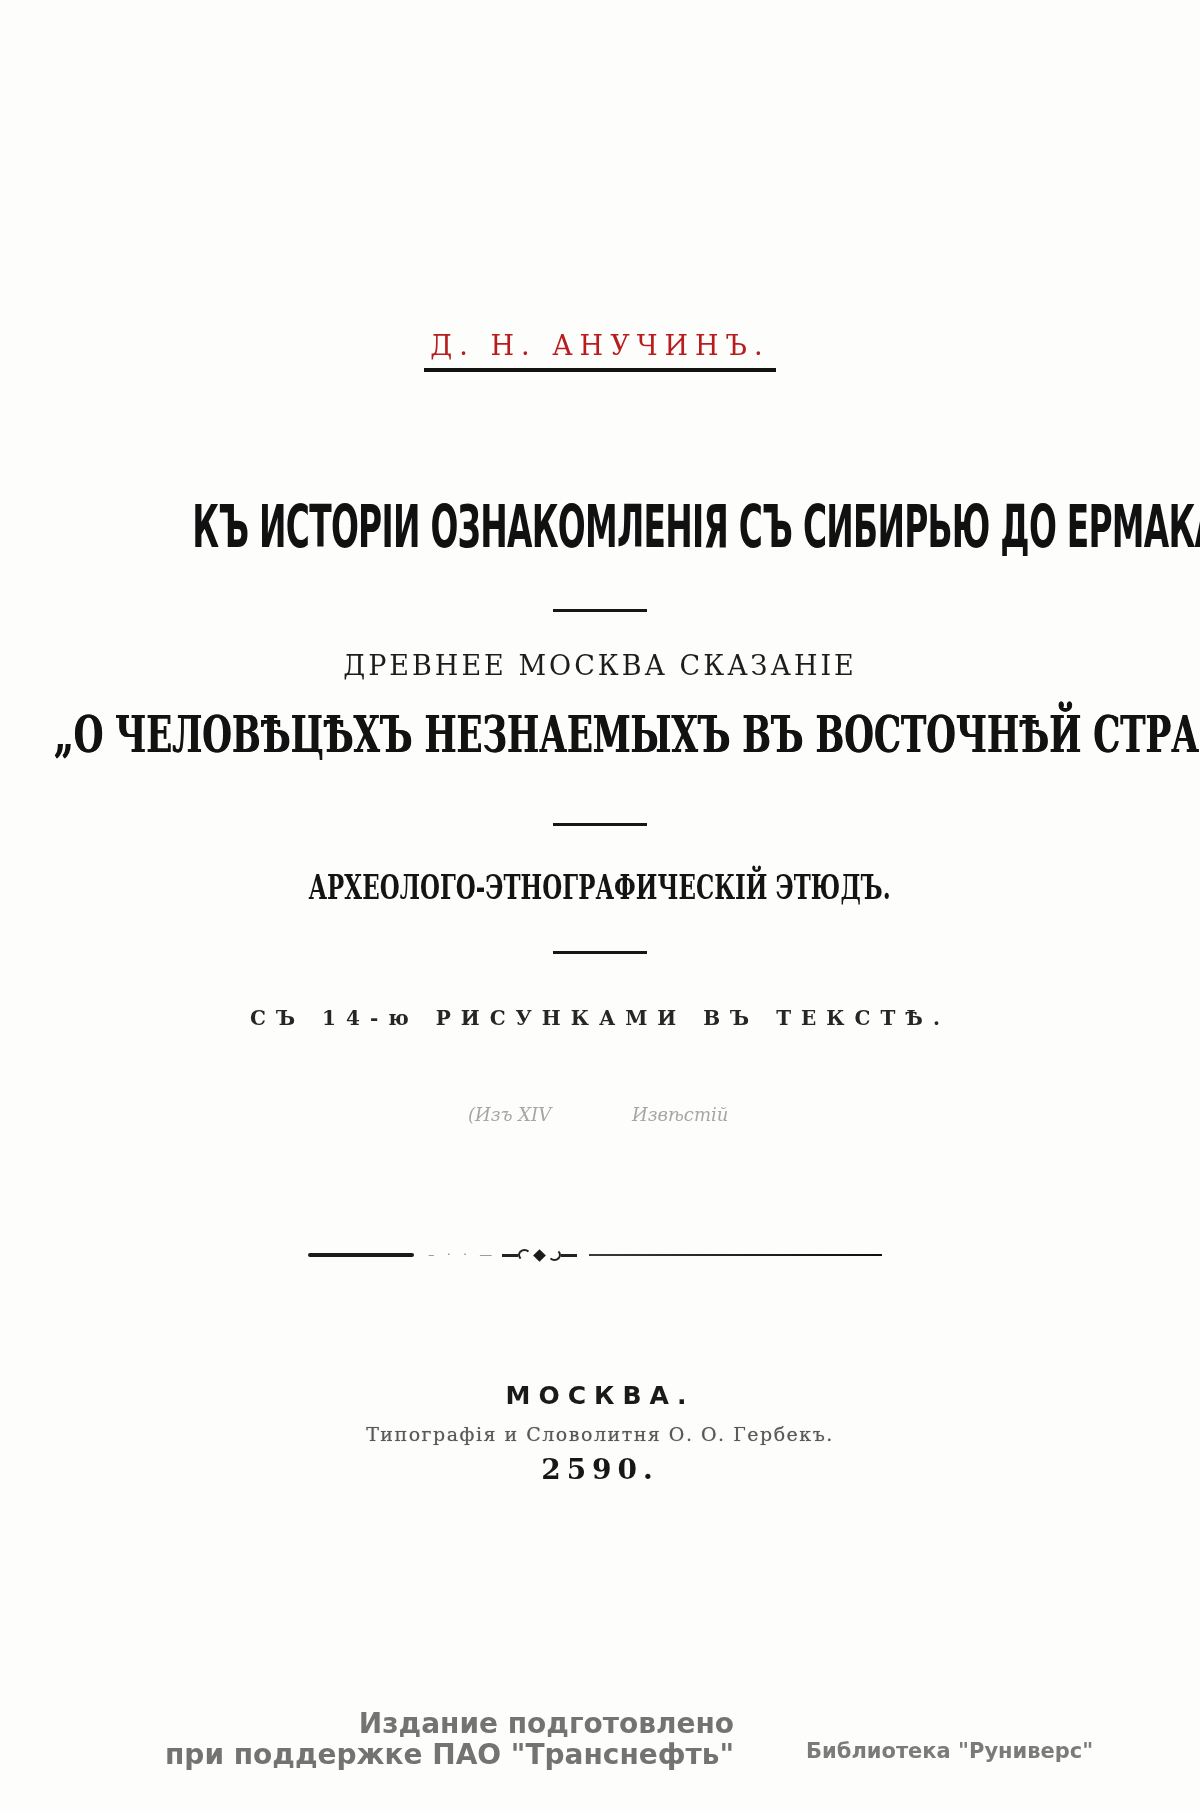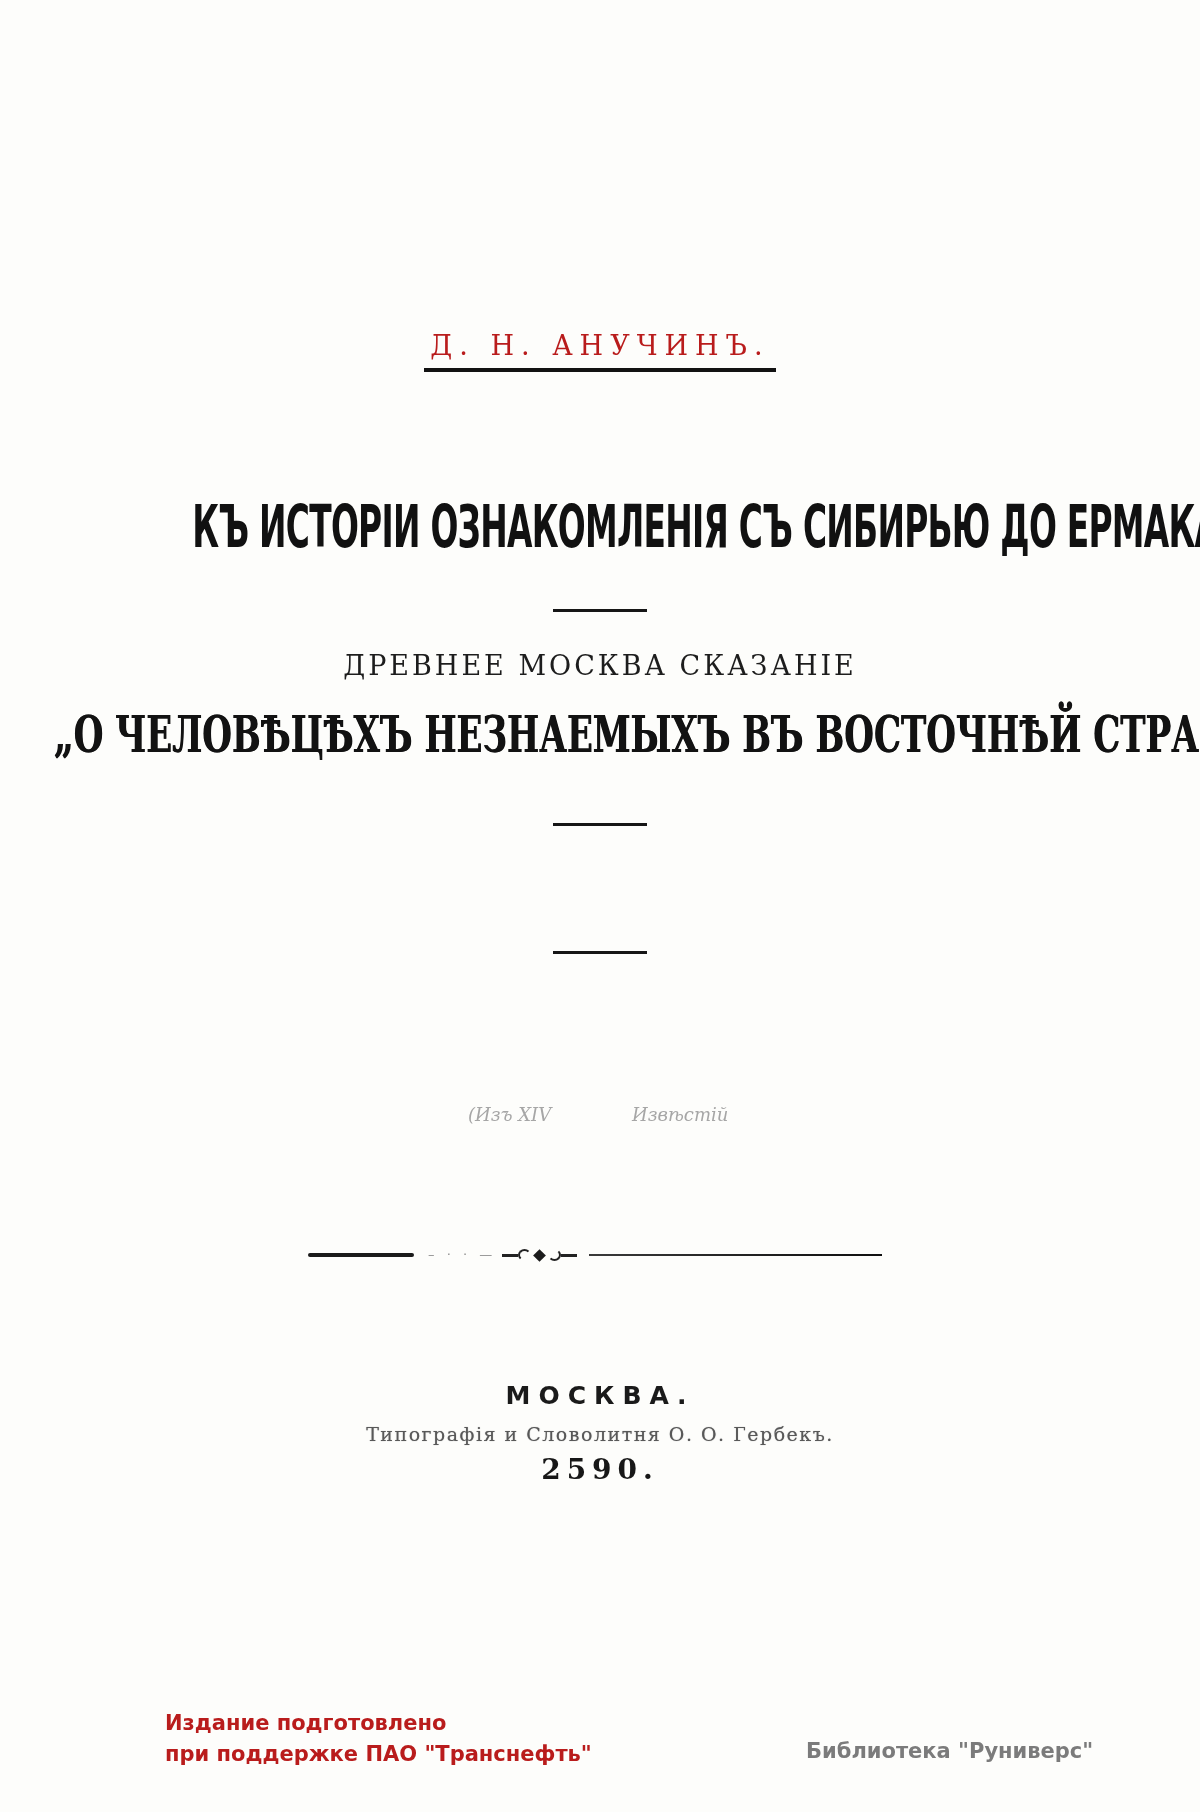--- a/index.html
+++ b/index.html
@@ -206,24 +206,25 @@
     color: #171717;
   }
 
   
   .footer-left {
     position: absolute;
     left: 165px;
     top: 1708px;
     font-family: "DejaVu Sans", sans-serif;
     font-weight: bold;
-    font-size: 21px;
+    font-size: 28px;
     line-height: 31px;
-    color: #b91c1c;
-    white-space: nowrap;
+    color: #737373;
+    white-space: nowrap;
+    text-align: right;
   }
   .footer-right {
     position: absolute;
     left: 806px;
     top: 1739px;
     font-family: "DejaVu Sans", sans-serif;
     font-weight: bold;
     font-size: 21px;
     color: #7b7b7b;
     white-space: nowrap;
@@ -244,23 +245,27 @@
   <div class="rule rule-1"></div>
 
   <div class="centered series-title">ДРЕВНЕЕ МОСКВА СКАЗАНІЕ</div>
 
   <div class="centered quote-title">
     <span class="stretch">„О ЧЕЛОВѢЦѢХЪ НЕЗНАЕМЫХЪ ВЪ ВОСТОЧНѢЙ СТРАНѢ“.</span>
   </div>
 
   <div class="rule rule-2"></div>
 
+  <div class="centered genre">
+    <span class="stretch">АРХЕОЛОГО-ЭТНОГРАФИЧЕСКІЙ ЭТЮДЪ.</span>
+  </div>
 
   <div class="rule rule-3"></div>
 
+  <div class="centered illustrations">СЪ 14-ю РИСУНКАМИ ВЪ ТЕКСТѢ.</div>
 
   <span class="source-note-left">(Изъ XIV</span>
   <span class="source-note-right">Извѣстій</span>
 
   <div class="divider">
     <span class="seg-left"></span>
     <span class="dashes">– · · —</span>
     <span class="tick"></span>
     <span class="hook"></span>
     <span class="diamond"></span>

